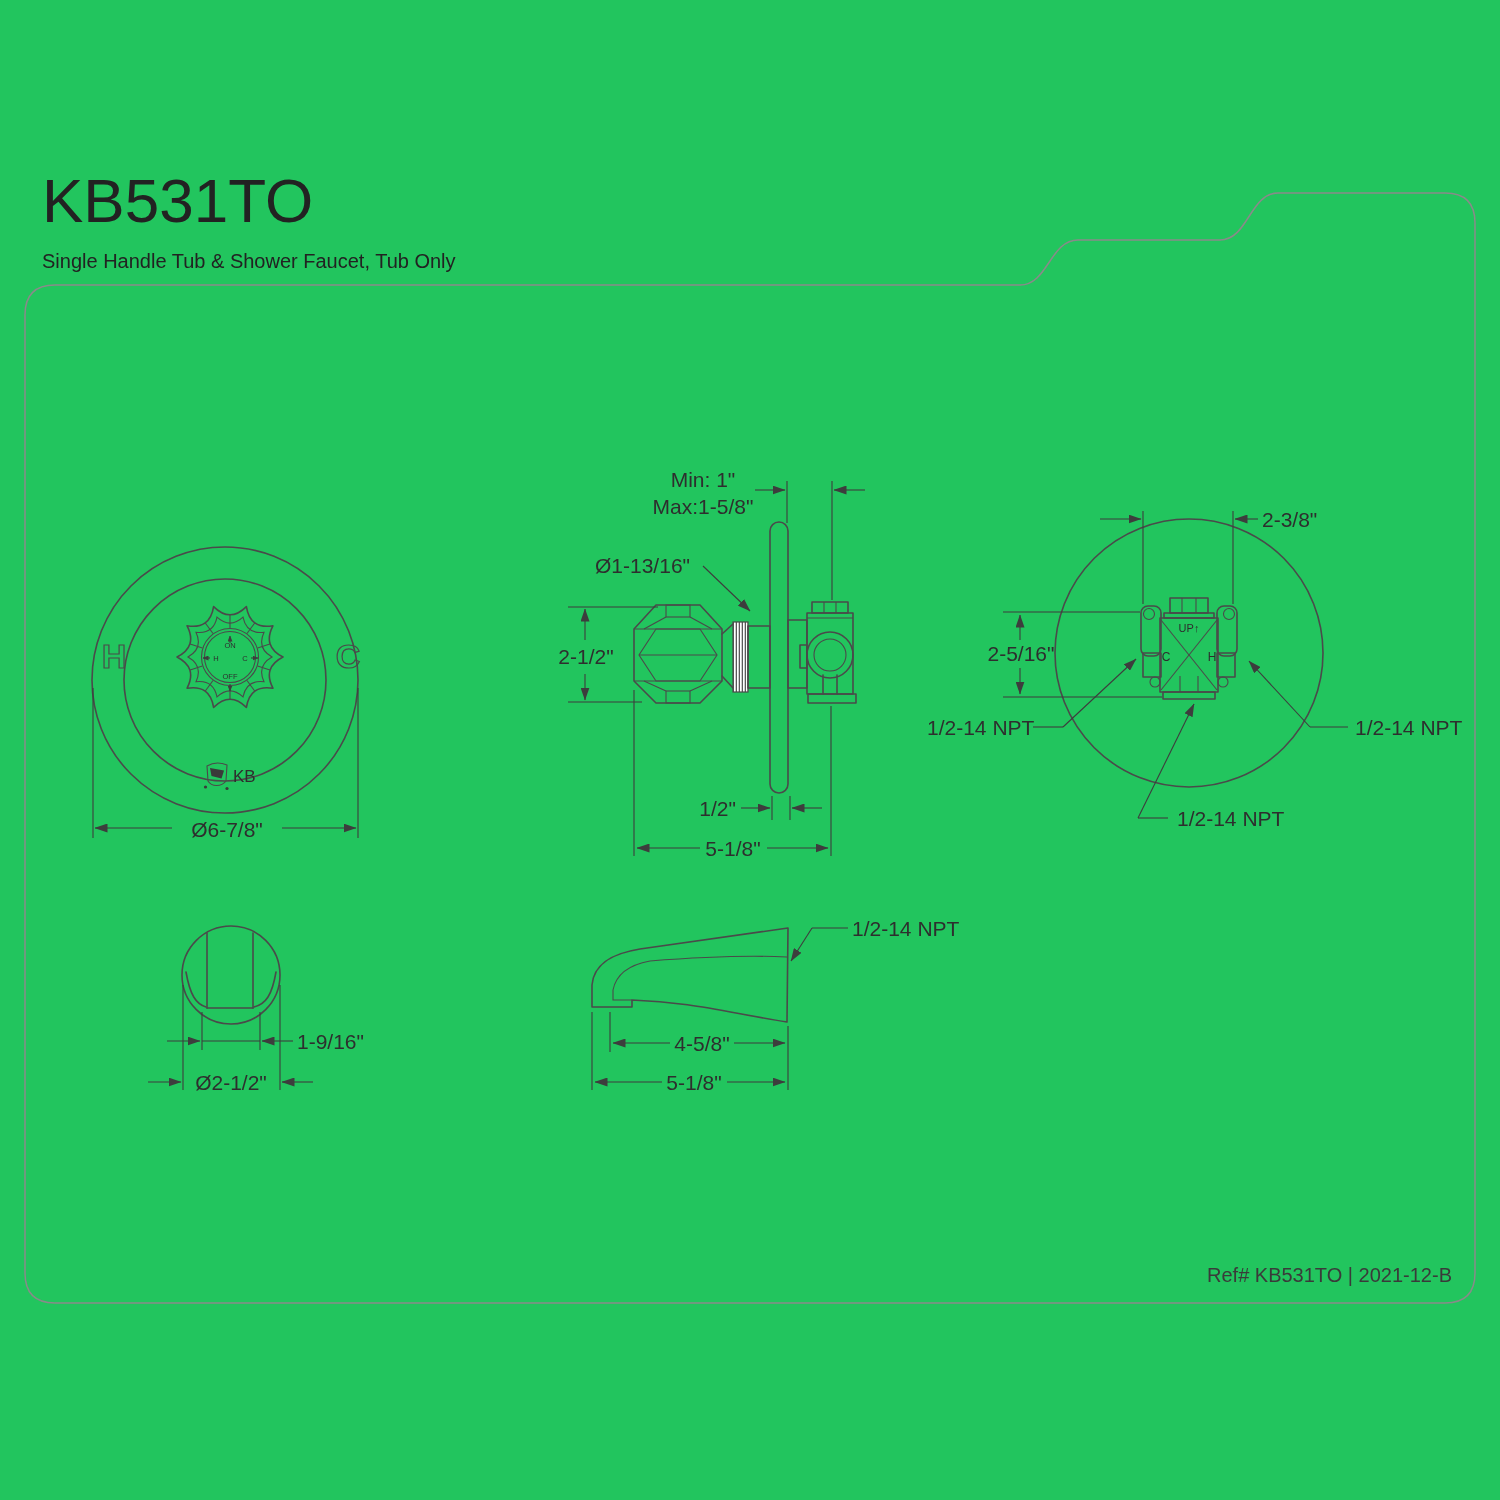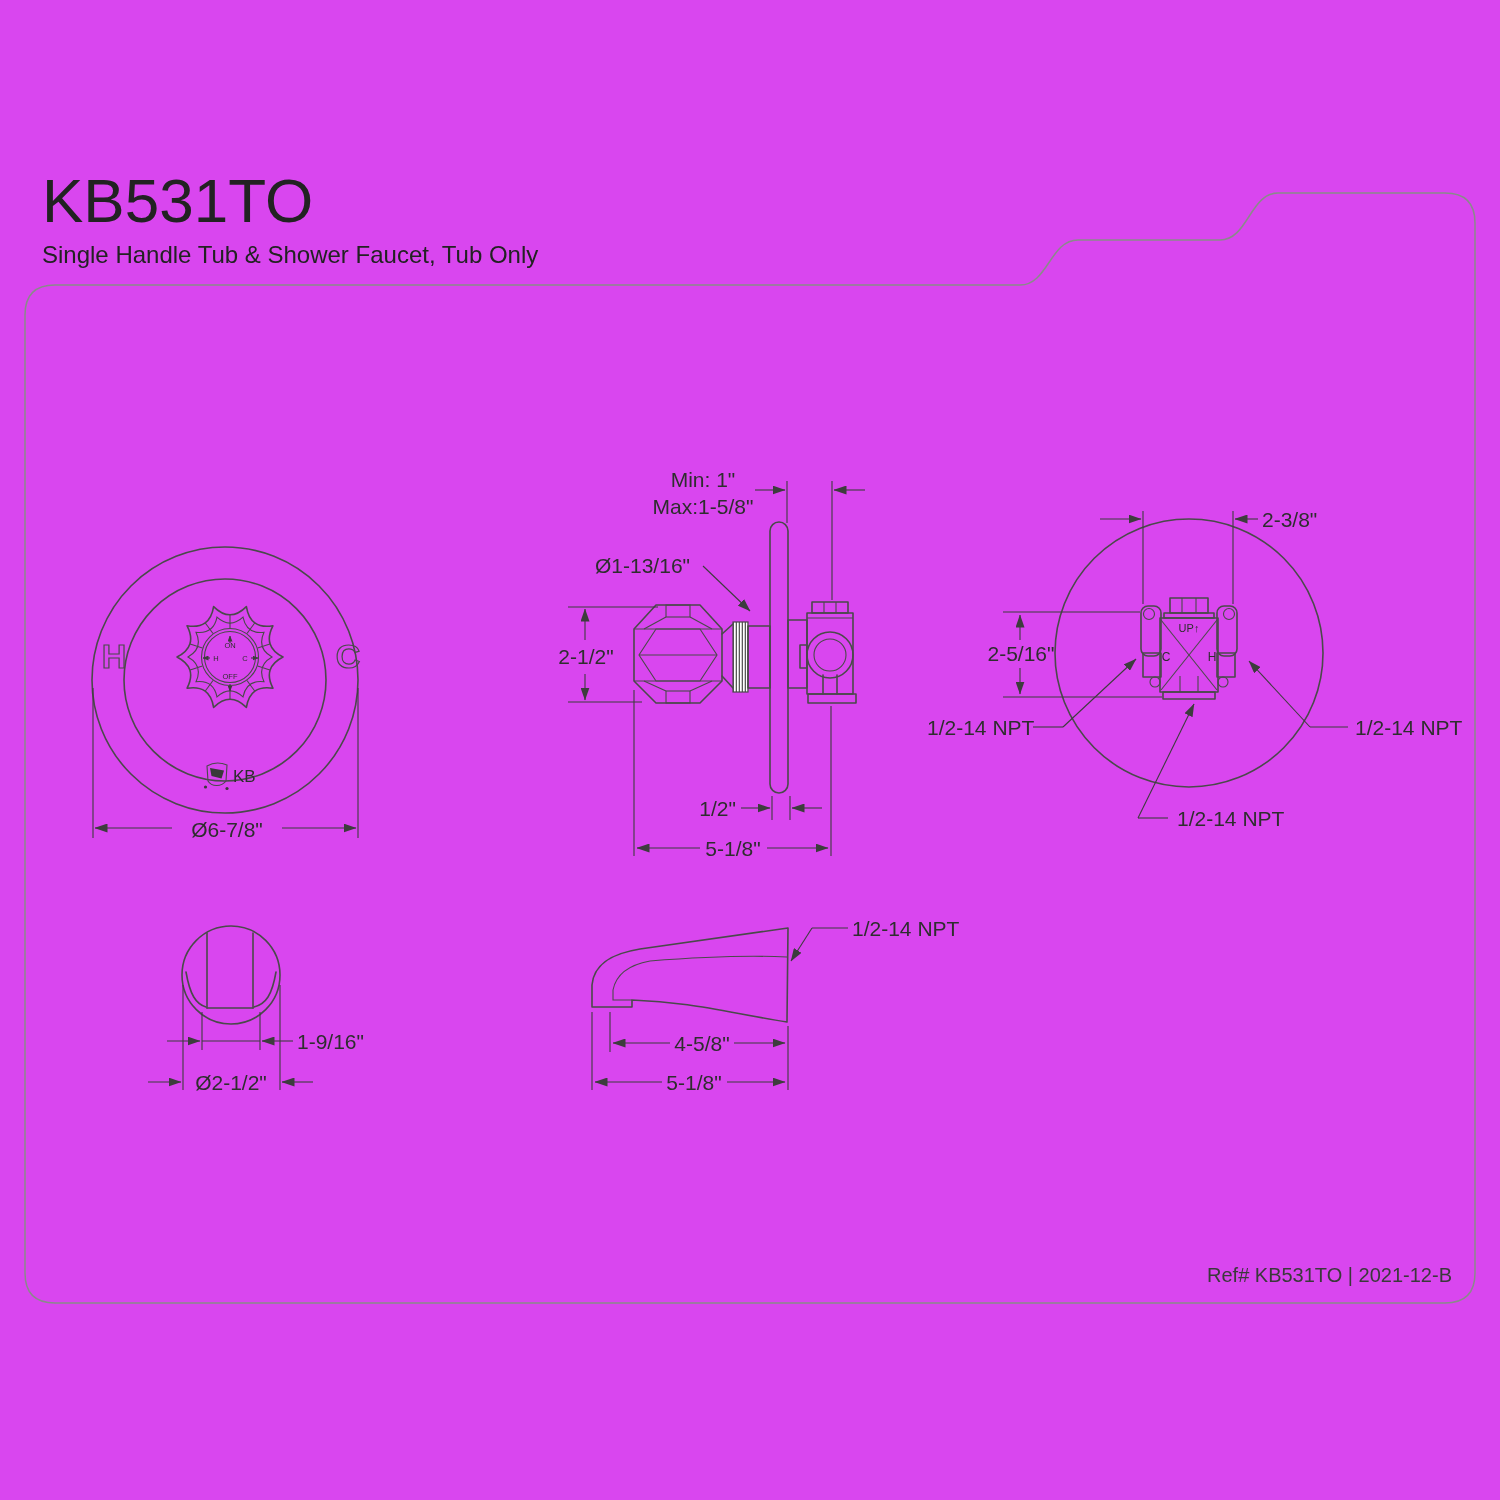--- a/index.html
+++ b/index.html
@@ -1,20 +1,20 @@
 <!DOCTYPE html>
 <html><head>
 <meta charset="utf-8">
 <style>
   html,body{margin:0;padding:0;background:#fff;}
-  #sheet{position:relative;width:1500px;height:1500px;background:#d946ef;overflow:hidden;
+  #sheet{position:relative;width:1500px;height:1500px;background:#22c55e;overflow:hidden;
          font-family:"Liberation Sans", sans-serif;text-decoration:underline;}
   #title-block{position:absolute;left:42px;top:168px;color:#222;}
   #model-no{font-size:62px;line-height:66px;letter-spacing:0px;font-weight:400;}
-  #subtitle{font-size:24px;line-height:34px;font-weight:400;margin-top:4px;}
+  #subtitle{font-size:20px;line-height:34px;font-weight:400;margin-top:10px;}
   #footer-ref{position:absolute;right:48px;top:1264px;font-size:20px;color:#3a3a3a;}
   svg{position:absolute;left:0;top:0;}
   text{font-family:"Liberation Sans", sans-serif;fill:#2e2e2e;}
   .obj{stroke:#4a4a4a;stroke-width:1.6;fill:none;stroke-linejoin:round;stroke-linecap:round;}
   .thin{stroke:#4a4a4a;stroke-width:1.1;fill:none;}
   .dim{stroke:#3d3d3d;stroke-width:1.1;fill:none;}
   .dimtxt{font-size:21px;}
   .tiny{font-size:7.5px;}
   .hollow{font-size:34px;font-weight:bold;fill:none;stroke:#4a4a4a;stroke-width:1.2;}
 </style>

